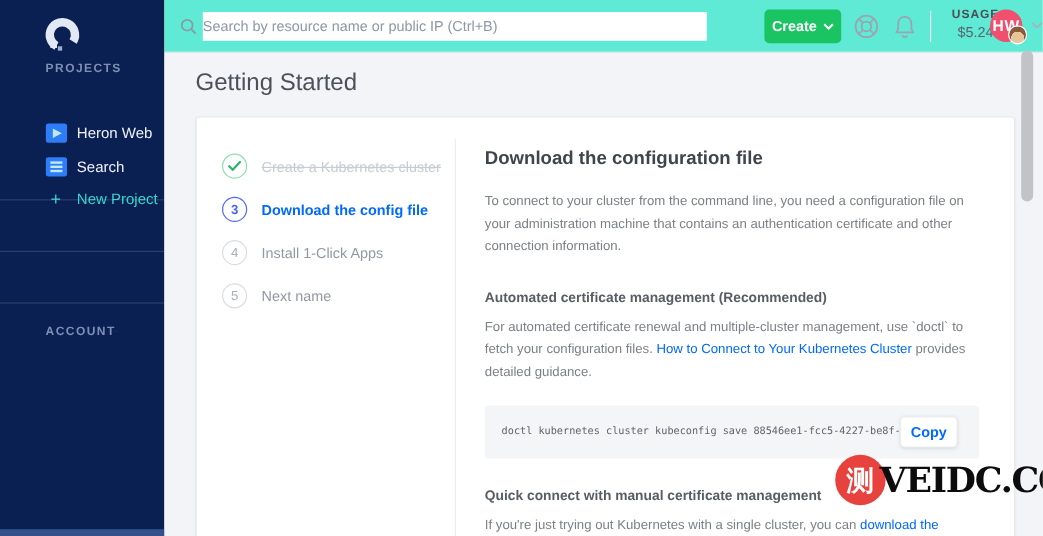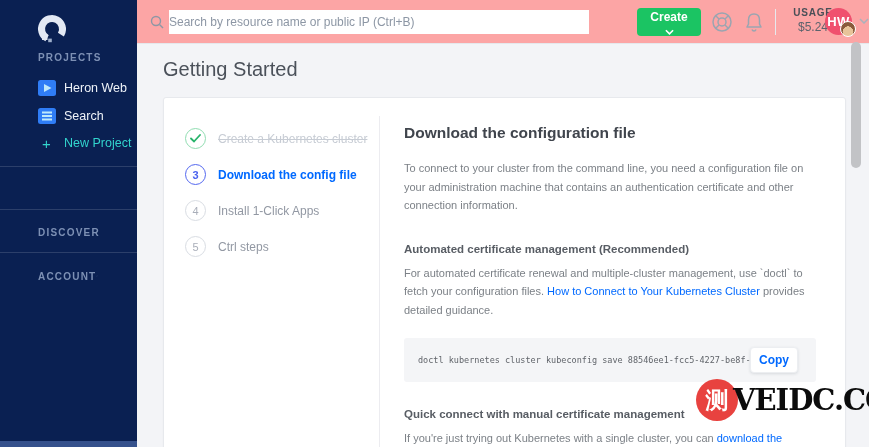--- a/index.html
+++ b/index.html
@@ -7,40 +7,40 @@
   body { font-family:"Liberation Sans","DejaVu Sans",sans-serif; background:#f3f4f7; position:relative; }
 
   .app { position:absolute; inset:0; width:869px; height:447px; overflow:hidden; }
 
   
   .sidebar { position:absolute; left:0; top:0; width:137px; height:447px; background:#0a2052; }
   .logo { position:absolute; left:36px; top:13px; width:32px; height:32px; }
   .side-header { position:absolute; left:0; width:115px; height:16px; display:flex; align-items:center;
                  padding:0 17px 0 38px; justify-content:space-between; cursor:pointer; }
   .side-header .hdr-label { font-size:10px; font-weight:700; letter-spacing:1.2px; color:#7d90b4; }
-  .side-item { position:absolute; left:0; width:137px; height:20px; display:flex; align-items:center; cursor:pointer; }
+  .side-item { position:absolute; left:0; width:137px; height:20px; display:flex; align-items:center; cursor:pointer;margin-top:23px; }
   .side-item .item-icon { position:absolute; left:38px; width:18px; height:18px; }
   .side-item .item-label { position:absolute; left:64px; font-size:12.5px; color:#eef2f8; }
   .side-item.new .plus { position:absolute; left:42px; font-size:15px; color:#32d4cd; font-weight:400; }
   .side-item.new .item-label { color:#32d4cd; }
   .side-divider { position:absolute; left:0; width:137px; height:1px; background:rgba(255,255,255,0.14); }
   .side-strip { position:absolute; left:0; bottom:0; width:137px; height:6px; background:#35518c; }
   .chev { display:block; }
 
   
-  .topbar { position:absolute; left:137px; top:0; width:732px; height:44px; background:#fca5a5;
+  .topbar { position:absolute; left:137px; top:0; width:732px; height:44px; background:#5eead4;
             border-bottom:1px solid #e5e8ec; }
   .search-icon { position:absolute; left:13px; top:15px; }
   .search-input { position:absolute; left:32px; top:10px; width:420px; height:24px; border:none; outline:none;
                   font-size:12px; color:#4a505a; font-family:"Liberation Sans","DejaVu Sans",sans-serif; }
   .search-input::placeholder { color:#8d97a5; }
   .create-btn { position:absolute; left:500px; top:8px; width:64px; height:28px; background:#1bc463;
                 border:none; border-radius:4px; color:#fff; font-size:12px; font-weight:700; cursor:pointer;
                 display:flex; align-items:center; justify-content:center; gap:5px;
-                font-family:"Liberation Sans","DejaVu Sans",sans-serif;flex-direction:column; }
+                font-family:"Liberation Sans","DejaVu Sans",sans-serif; }
   .icon-btn { position:absolute; top:11px; width:22px; height:22px; cursor:pointer; background:none; border:none; }
   .support-btn { left:574px; }
   .bell-btn { left:606px; }
   .topbar-divider { position:absolute; left:638px; top:9px; width:1px; height:26px; background:#e6e9ed; }
   .usage { position:absolute; left:646px; top:7px; width:60px; text-align:center; cursor:pointer; }
   .usage-label { font-size:10px; font-weight:700; letter-spacing:0.8px; color:#4a4f57; }
   .usage-value { font-size:12px; color:#5c636d; margin-top:2px; }
   .avatar-group { position:absolute; left:688px; top:8px; width:46px; height:30px; cursor:pointer; }
   .avatar-initials { position:absolute; left:0; top:0; width:27px; height:27px; border-radius:50%;
                      background:#f0506e; color:#fff; font-size:13px; font-weight:700;
@@ -144,26 +144,20 @@
     </div>
 
     <div class="side-item new" style="top:133px;">
       <span class="plus">+</span>
       <span class="item-label">New Project</span>
     </div>
 
     <div class="side-divider" style="top:166px;"></div>
 
     <div class="side-divider" style="top:209px;"></div>
-    <div class="side-header" style="top:224px;">
-      <span class="hdr-label">DISCOVER</span>
-      <svg class="chev" width="10" height="6" viewBox="0 0 10 6">
-        <polyline points="1,1 5,5 9,1" fill="none" stroke="#7d90b4" stroke-width="1.6"></polyline>
-      </svg>
-    </div>
 
     <div class="side-divider" style="top:252px;"></div>
     <div class="side-header" style="top:268px;">
       <span class="hdr-label">ACCOUNT</span>
       <svg class="chev" width="10" height="6" viewBox="0 0 10 6">
         <polyline points="1,1 5,5 9,1" fill="none" stroke="#7d90b4" stroke-width="1.6"></polyline>
       </svg>
     </div>
 
     <div class="side-strip"></div>
@@ -234,21 +228,21 @@
         <li class="step active">
           <span class="step-circle">3</span>
           <span class="step-label">Download the config file</span>
         </li>
         <li class="step pending">
           <span class="step-circle">4</span>
           <span class="step-label">Install 1-Click Apps</span>
         </li>
         <li class="step pending">
           <span class="step-circle">5</span>
-          <span class="step-label">Ctrl steps</span>
+          <span class="step-label">Next name</span>
         </li>
       </ol>
 
       <div class="card-divider"></div>
 
       <div class="content">
         <h2 class="content-heading">Download the configuration file</h2>
 
         <p class="body-text">To connect to your cluster from the command line, you need a configuration file on your administration machine that contains an authentication certificate and other connection information.</p>
 

